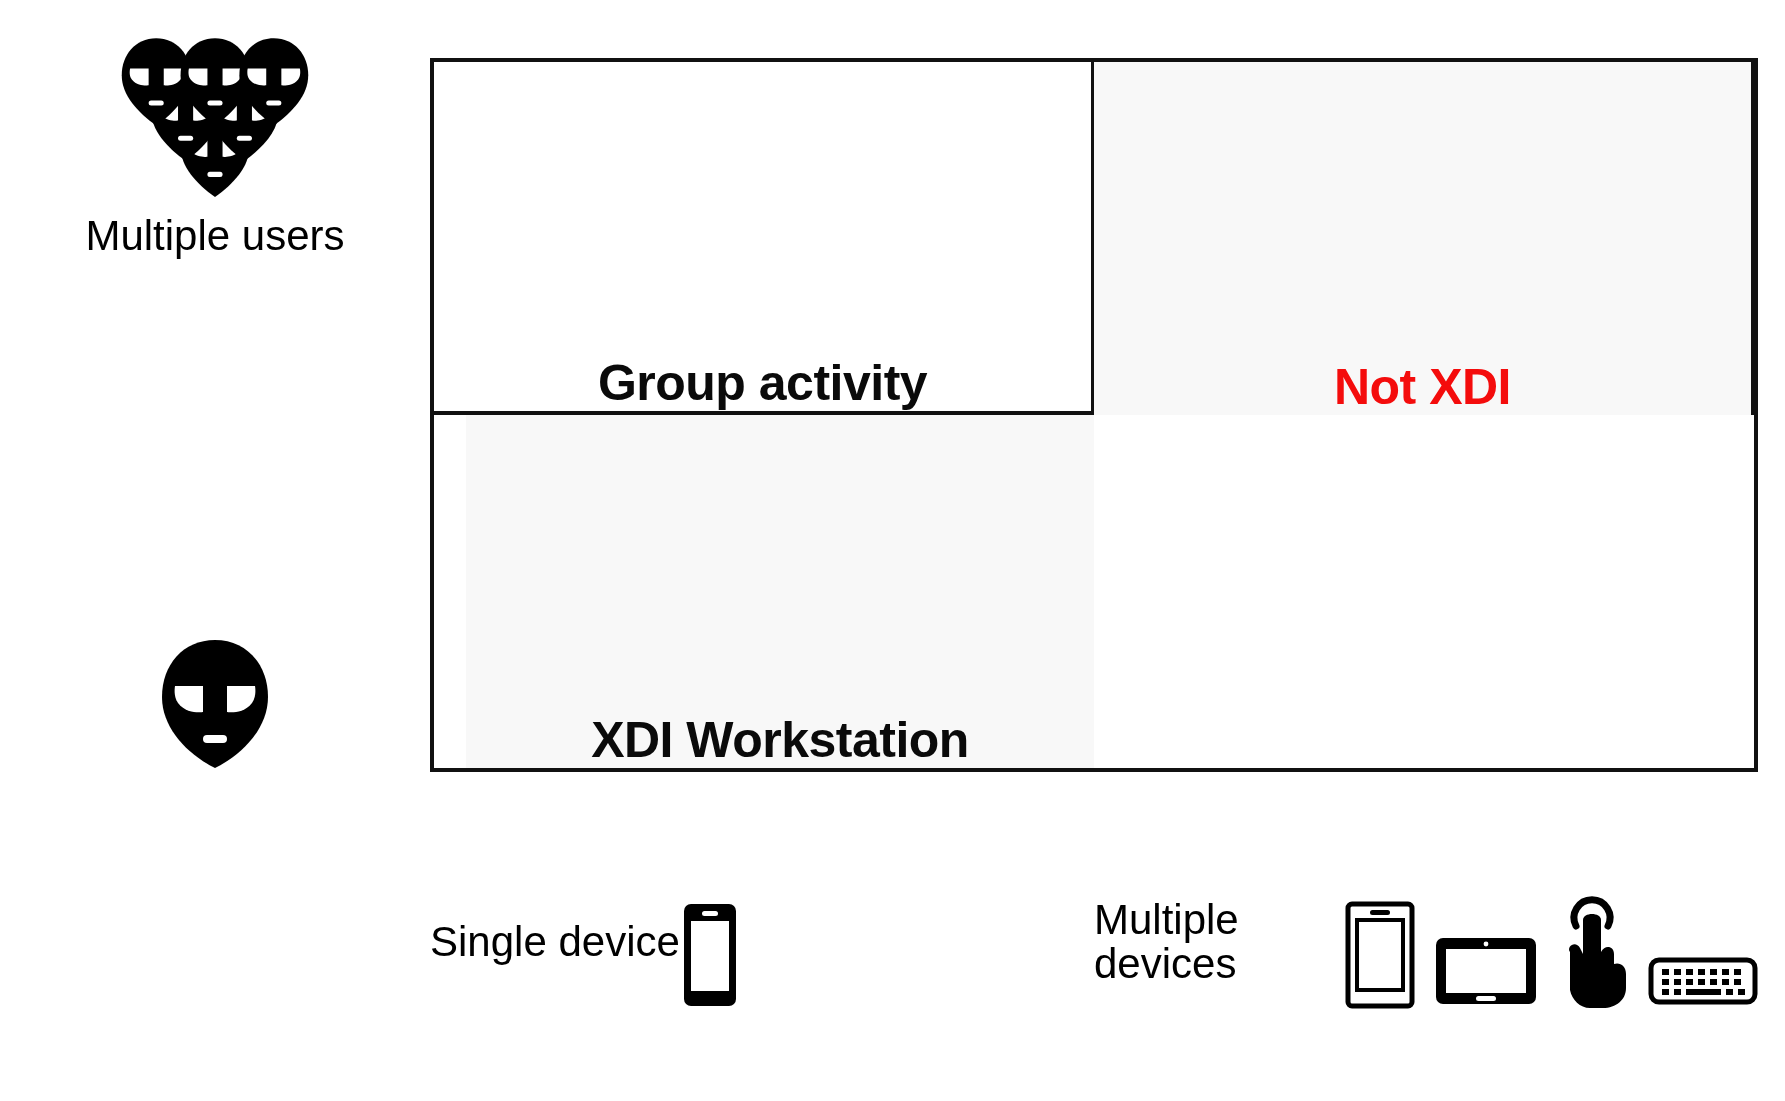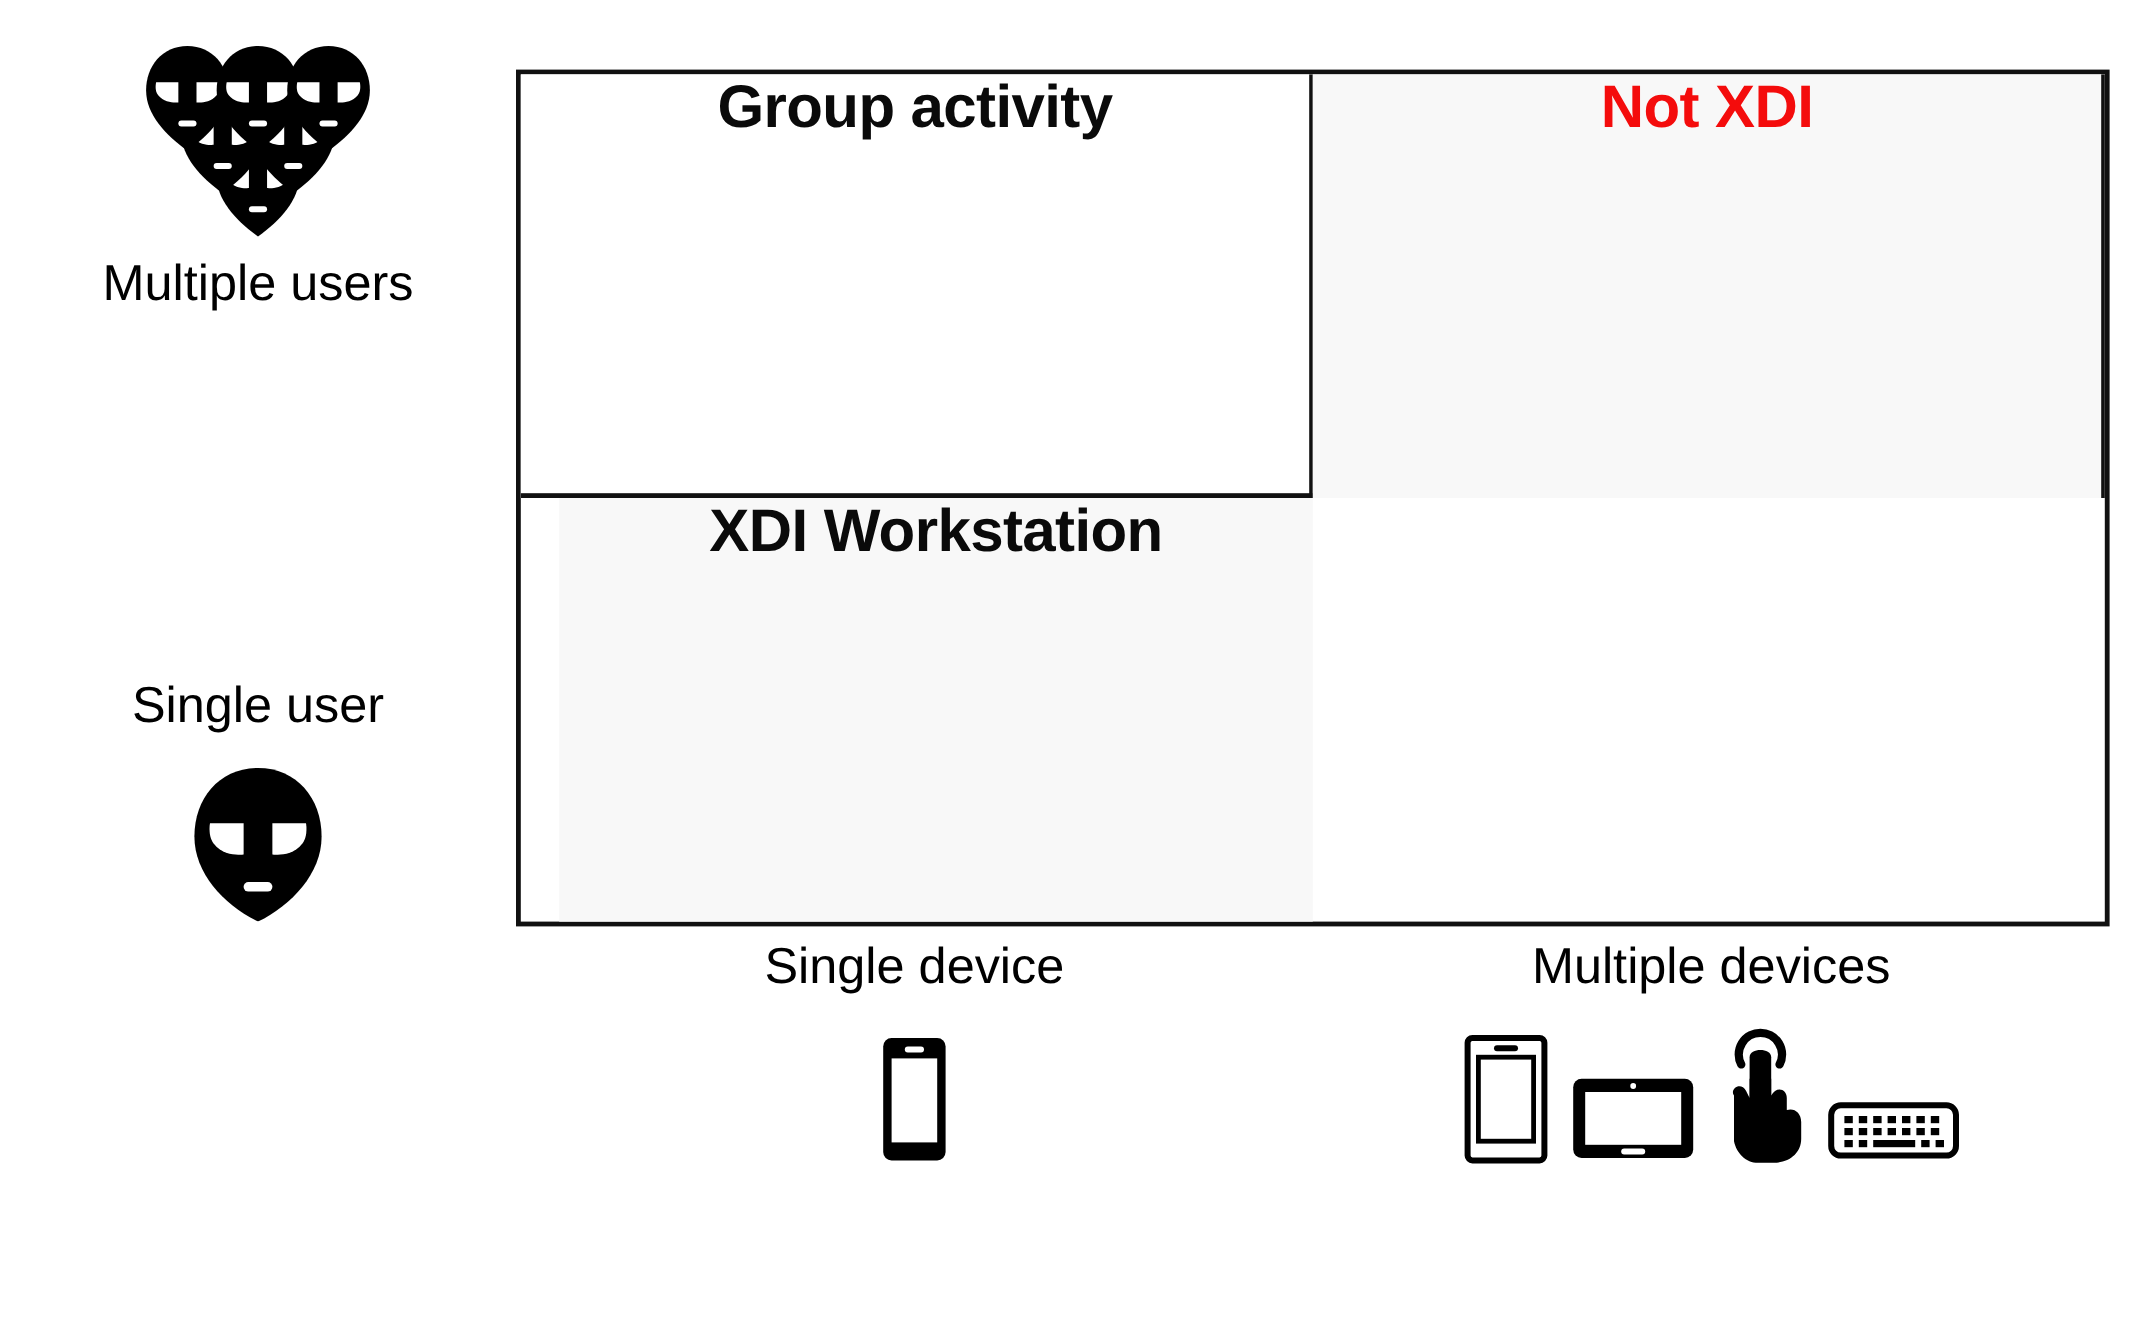--- a/index.html
+++ b/index.html
@@ -70,21 +70,21 @@
     height: 714px;
     border: 4px solid #111111;
     box-sizing: border-box;
     display: grid;
     grid-template-columns: 1fr 1fr;
     grid-template-rows: 1fr 1fr;
   }
 
   .cell {
     display: flex;
-    align-items: flex-start;
+    align-items: flex-end;
     justify-content: center;
     box-sizing: border-box;
     background: #ffffff;
     position: relative;
   }
   .cell-tl { border-right: 3px solid #111111; border-bottom: 4px solid #111111; }
   .cell-tr { border-bottom: 4px solid #111111; }
   .cell-bl { border-right: 3px solid #111111; background: #f8f8f8; }
   .cell-br { background: #f8f8f8; margin-left: 32px; }
 
@@ -103,21 +103,21 @@
     position: absolute;
     left: 430px;
     top: 775px;
     width: 1328px;
     height: 326px;
     display: grid;
     grid-template-columns: 1fr 1fr;
   }
   .col-group {
     display: flex;
-    flex-direction: column;
+    flex-direction: row;
     align-items: center;
   }
   .col-label {
     font-size: 42px;
     font-weight: 400;
     color: #000000;
     line-height: 1.05;
     margin-top: 8px;
   }
   .col-icons {
@@ -156,21 +156,20 @@
       <use href="#alienhead" x="160" y="80" transform="scale(0.84) translate(23.8 23.4)"></use>
 
       <use href="#alienhead" x="55" y="38" transform="scale(0.84) translate(23.8 23.4)"></use>
       <use href="#alienhead" x="125" y="38" transform="scale(0.84) translate(23.8 23.4)"></use>
       <use href="#alienhead" x="195" y="38" transform="scale(0.84) translate(23.8 23.4)"></use>
     </svg>
   </div>
 
   <div class="axis-label multi-users-label">Multiple users</div>
 
-  <div class="axis-label single-user-label">Single user</div>
 
   <div class="single-user-icon-wrap">
     <svg width="112" height="130" viewBox="0 0 112 130">
       <g transform="translate(56,56)">
         <path d="M 0,-54 C 32,-54 53,-29 53,3 C 53,34 28,60 0,74 C -28,60 -53,34 -53,3 C -53,-29 -32,-54 0,-54 Z" fill="#000000"></path>
         <path d="M -40,-8 L -12,-8 L -12,18 C -12,18 -28,21 -37,9 C -42,2 -40,-8 -40,-8 Z" fill="#ffffff"></path>
         <path d="M 40,-8 L 12,-8 L 12,18 C 12,18 28,21 37,9 C 42,2 40,-8 40,-8 Z" fill="#ffffff"></path>
         <rect x="-12" y="41" width="24" height="8" rx="4" fill="#ffffff"></rect>
       </g>
     </svg>

